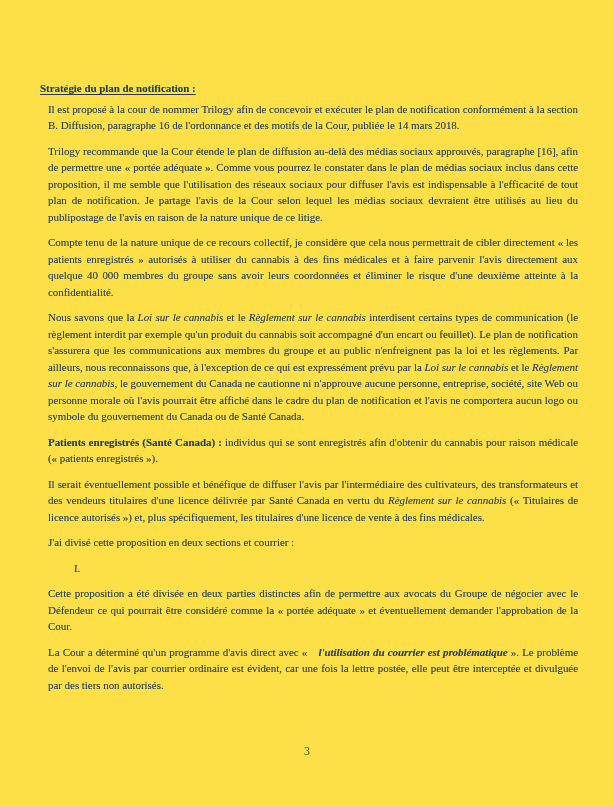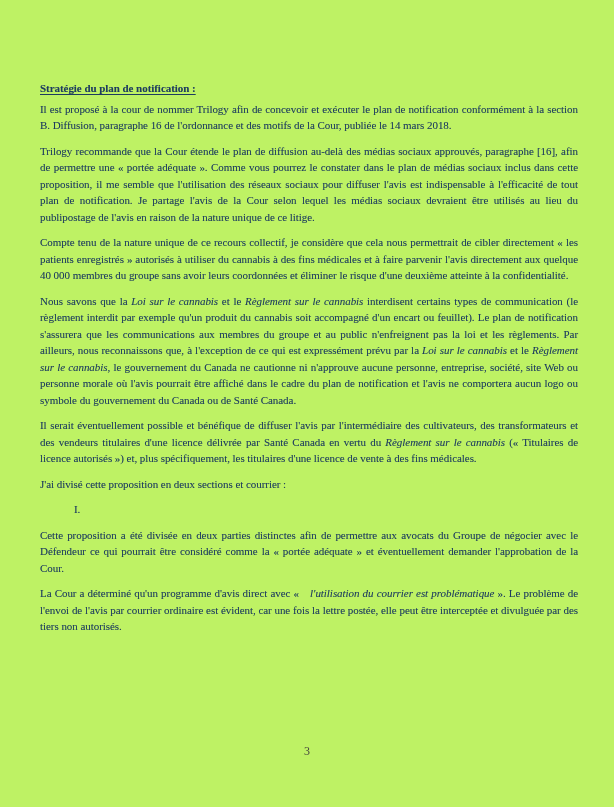--- a/index.html
+++ b/index.html
@@ -4,21 +4,21 @@
 <style>
   html, body {
     margin: 0;
     padding: 0;
     background: #fdfdfc;
   }
   .page {
     position: relative;
     width: 614px;
     height: 807px;
-    background: #bef264;
+    background: #fde047;
     overflow: hidden;
     font-family: "Liberation Serif", "DejaVu Serif", serif;
     color: #1d3c5f;
   }
   .content {
     position: absolute;
     left: 40px;
     top: 80px;
     width: 538px;
     font-size: 11px;
@@ -28,41 +28,41 @@
     text-shadow: 0 0 0.6px rgba(30, 60, 95, 0.35);
   }
   .heading {
     font-weight: 700;
     text-decoration: underline;
     text-underline-offset: 2px;
     margin: 0 0 4px 0;
     text-align: left;
   }
   .para {
-    margin: 0 0 9px 0;
+    margin: 0 0 9px 8px;
   }
   .numbered-list {
     margin: 6px 0 9px 0;
   }
   .list-row {
     display: flex;
     text-align: left;
   }
   .list-marker {
     flex: none;
     width: 30px;
     margin-left: 34px;
   }
   .list-item-text {
     flex: 1;
   }
   .run { white-space: pre-wrap; }
   .r-italic { font-style: italic; }
   .r-bold { font-weight: 700; }
-  .r-bold-italic { font-weight: 400; font-style: italic; padding-left: 8px; }
+  .r-bold-italic { font-weight: 700; font-style: italic; padding-left: 8px; }
   .page-number {
     position: absolute;
     left: 0;
     right: 0;
     top: 744px;
     text-align: center;
     font-size: 12px;
     color: #45443e;
     text-shadow: none;
   }
@@ -76,20 +76,21 @@
     <div class="heading">Stratégie du plan de notification :</div>
 
     <p class="para"><span class="run r-normal">Il est proposé à la cour de nommer Trilogy afin de concevoir et exécuter le plan de notification conformément à la section B. Diffusion, paragraphe 16 de l'ordonnance et des motifs de la Cour, publiée le 14 mars 2018.</span></p>
 
     <p class="para"><span class="run r-normal">Trilogy recommande que la Cour étende le plan de diffusion au-delà des médias sociaux approuvés, paragraphe [16], afin de permettre une « portée adéquate ». Comme vous pourrez le constater dans le plan de médias sociaux inclus dans cette proposition, il me semble que l'utilisation des réseaux sociaux pour diffuser l'avis est indispensable à l'efficacité de tout plan de notification. Je partage l'avis de la Cour selon lequel les médias sociaux devraient être utilisés au lieu du publipostage de l'avis en raison de la nature unique de ce litige.</span></p>
 
     <p class="para"><span class="run r-normal">Compte tenu de la nature unique de ce recours collectif, je considère que cela nous permettrait de cibler directement « les patients enregistrés » autorisés à utiliser du cannabis à des fins médicales et à faire parvenir l'avis directement aux quelque 40 000 membres du groupe sans avoir leurs coordonnées et éliminer le risque d'une deuxième atteinte à la confidentialité.</span></p>
 
     <p class="para"><span class="run r-normal">Nous savons que la </span><span class="run r-italic">Loi sur le cannabis</span><span class="run r-normal"> et le </span><span class="run r-italic">Règlement sur le cannabis</span><span class="run r-normal"> interdisent certains types de communication (le règlement interdit par exemple qu'un produit du cannabis soit accompagné d'un encart ou feuillet). Le plan de notification s'assurera que les communications aux membres du groupe et au public n'enfreignent pas la loi et les règlements. Par ailleurs, nous reconnaissons que, à l'exception de ce qui est expressément prévu par la </span><span class="run r-italic">Loi sur le cannabis</span><span class="run r-normal"> et le </span><span class="run r-italic">Règlement sur le cannabis</span><span class="run r-normal">, le gouvernement du Canada ne cautionne ni n'approuve aucune personne, entreprise, société, site Web ou personne morale où l'avis pourrait être affiché dans le cadre du plan de notification et l'avis ne comportera aucun logo ou symbole du gouvernement du Canada ou de Santé Canada.</span></p>
 
+    <p class="para"><span class="run r-bold">Patients enregistrés (Santé Canada) : </span><span class="run r-normal">individus qui se sont enregistrés afin d'obtenir du cannabis pour raison médicale (« patients enregistrés »).</span></p>
 
     <p class="para"><span class="run r-normal">Il serait éventuellement possible et bénéfique de diffuser l'avis par l'intermédiaire des cultivateurs, des transformateurs et des vendeurs titulaires d'une licence délivrée par Santé Canada en vertu du </span><span class="run r-italic">Règlement sur le cannabis</span><span class="run r-normal"> (« Titulaires de licence autorisés ») et, plus spécifiquement, les titulaires d'une licence de vente à des fins médicales.</span></p>
 
     <p class="para"><span class="run r-normal">J'ai divisé cette proposition en deux sections et courrier :</span></p>
 
     <div class="numbered-list">
       <div class="list-row">
         <span class="list-marker">I.</span>
       </div>
     </div>

